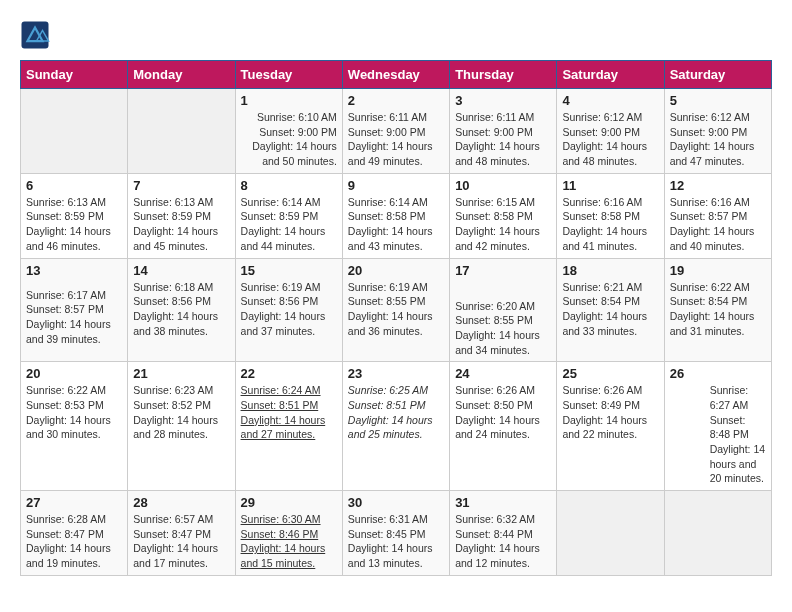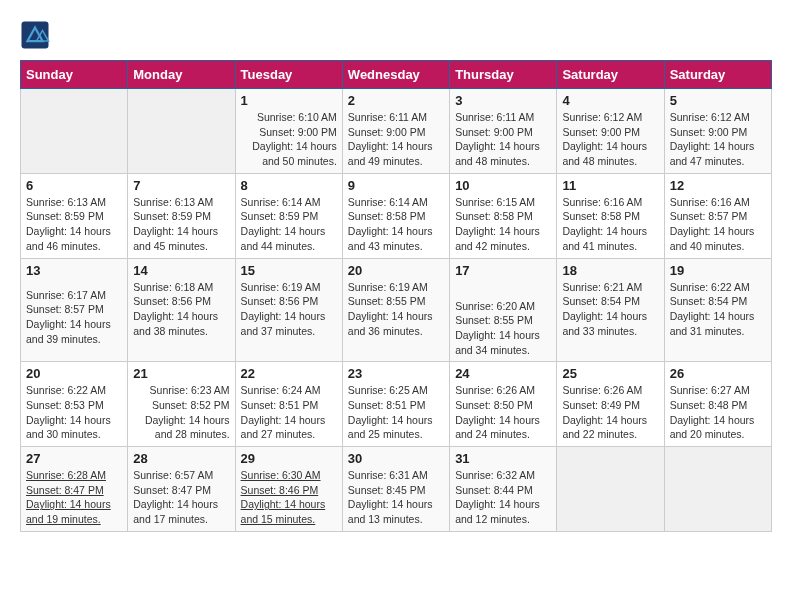--- a/index.html
+++ b/index.html
@@ -248,59 +248,59 @@
       </tr>
       <tr>
         <td>
           <div class="day-number">20</div>
           <div class="day-info" style="white-space: pre-line;">Sunrise: 6:22 AM
 Sunset: 8:53 PM
 Daylight: 14 hours and 30 minutes.</div>
         </td>
         <td>
           <div class="day-number">21</div>
-          <div class="day-info" style="white-space: pre-line; text-align: right;">Sunrise: 6:23 AM
+          <div class="day-info" style="white-space: pre-line;">Sunrise: 6:23 AM
 Sunset: 8:52 PM
 Daylight: 14 hours and 28 minutes.</div>
         </td>
         <td>
           <div class="day-number">22</div>
-          <div class="day-info" style="white-space: pre-line;">Sunrise: 6:24 AM
+          <div class="day-info" style="white-space: pre-line; text-decoration: underline;">Sunrise: 6:24 AM
 Sunset: 8:51 PM
 Daylight: 14 hours and 27 minutes.</div>
         </td>
         <td>
           <div class="day-number">23</div>
-          <div class="day-info" style="white-space: pre-line;">Sunrise: 6:25 AM
+          <div class="day-info" style="white-space: pre-line; font-style: italic;">Sunrise: 6:25 AM
 Sunset: 8:51 PM
 Daylight: 14 hours and 25 minutes.</div>
         </td>
         <td>
           <div class="day-number">24</div>
           <div class="day-info" style="white-space: pre-line;">Sunrise: 6:26 AM
 Sunset: 8:50 PM
 Daylight: 14 hours and 24 minutes.</div>
         </td>
         <td>
           <div class="day-number">25</div>
           <div class="day-info" style="white-space: pre-line;">Sunrise: 6:26 AM
 Sunset: 8:49 PM
 Daylight: 14 hours and 22 minutes.</div>
         </td>
         <td>
           <div class="day-number">26</div>
-          <div class="day-info" style="white-space: pre-line;">Sunrise: 6:27 AM
+          <div class="day-info" style="white-space: pre-line; margin-left: 40px;">Sunrise: 6:27 AM
 Sunset: 8:48 PM
 Daylight: 14 hours and 20 minutes.</div>
         </td>
       </tr>
       <tr>
         <td>
           <div class="day-number">27</div>
-          <div class="day-info" style="white-space: pre-line; text-decoration: underline;">Sunrise: 6:28 AM
+          <div class="day-info" style="white-space: pre-line;">Sunrise: 6:28 AM
 Sunset: 8:47 PM
 Daylight: 14 hours and 19 minutes.</div>
         </td>
         <td>
           <div class="day-number">28</div>
           <div class="day-info" style="white-space: pre-line;">Sunrise: 6:57 AM
 Sunset: 8:47 PM
 Daylight: 14 hours and 17 minutes.</div>
         </td>
         <td>

